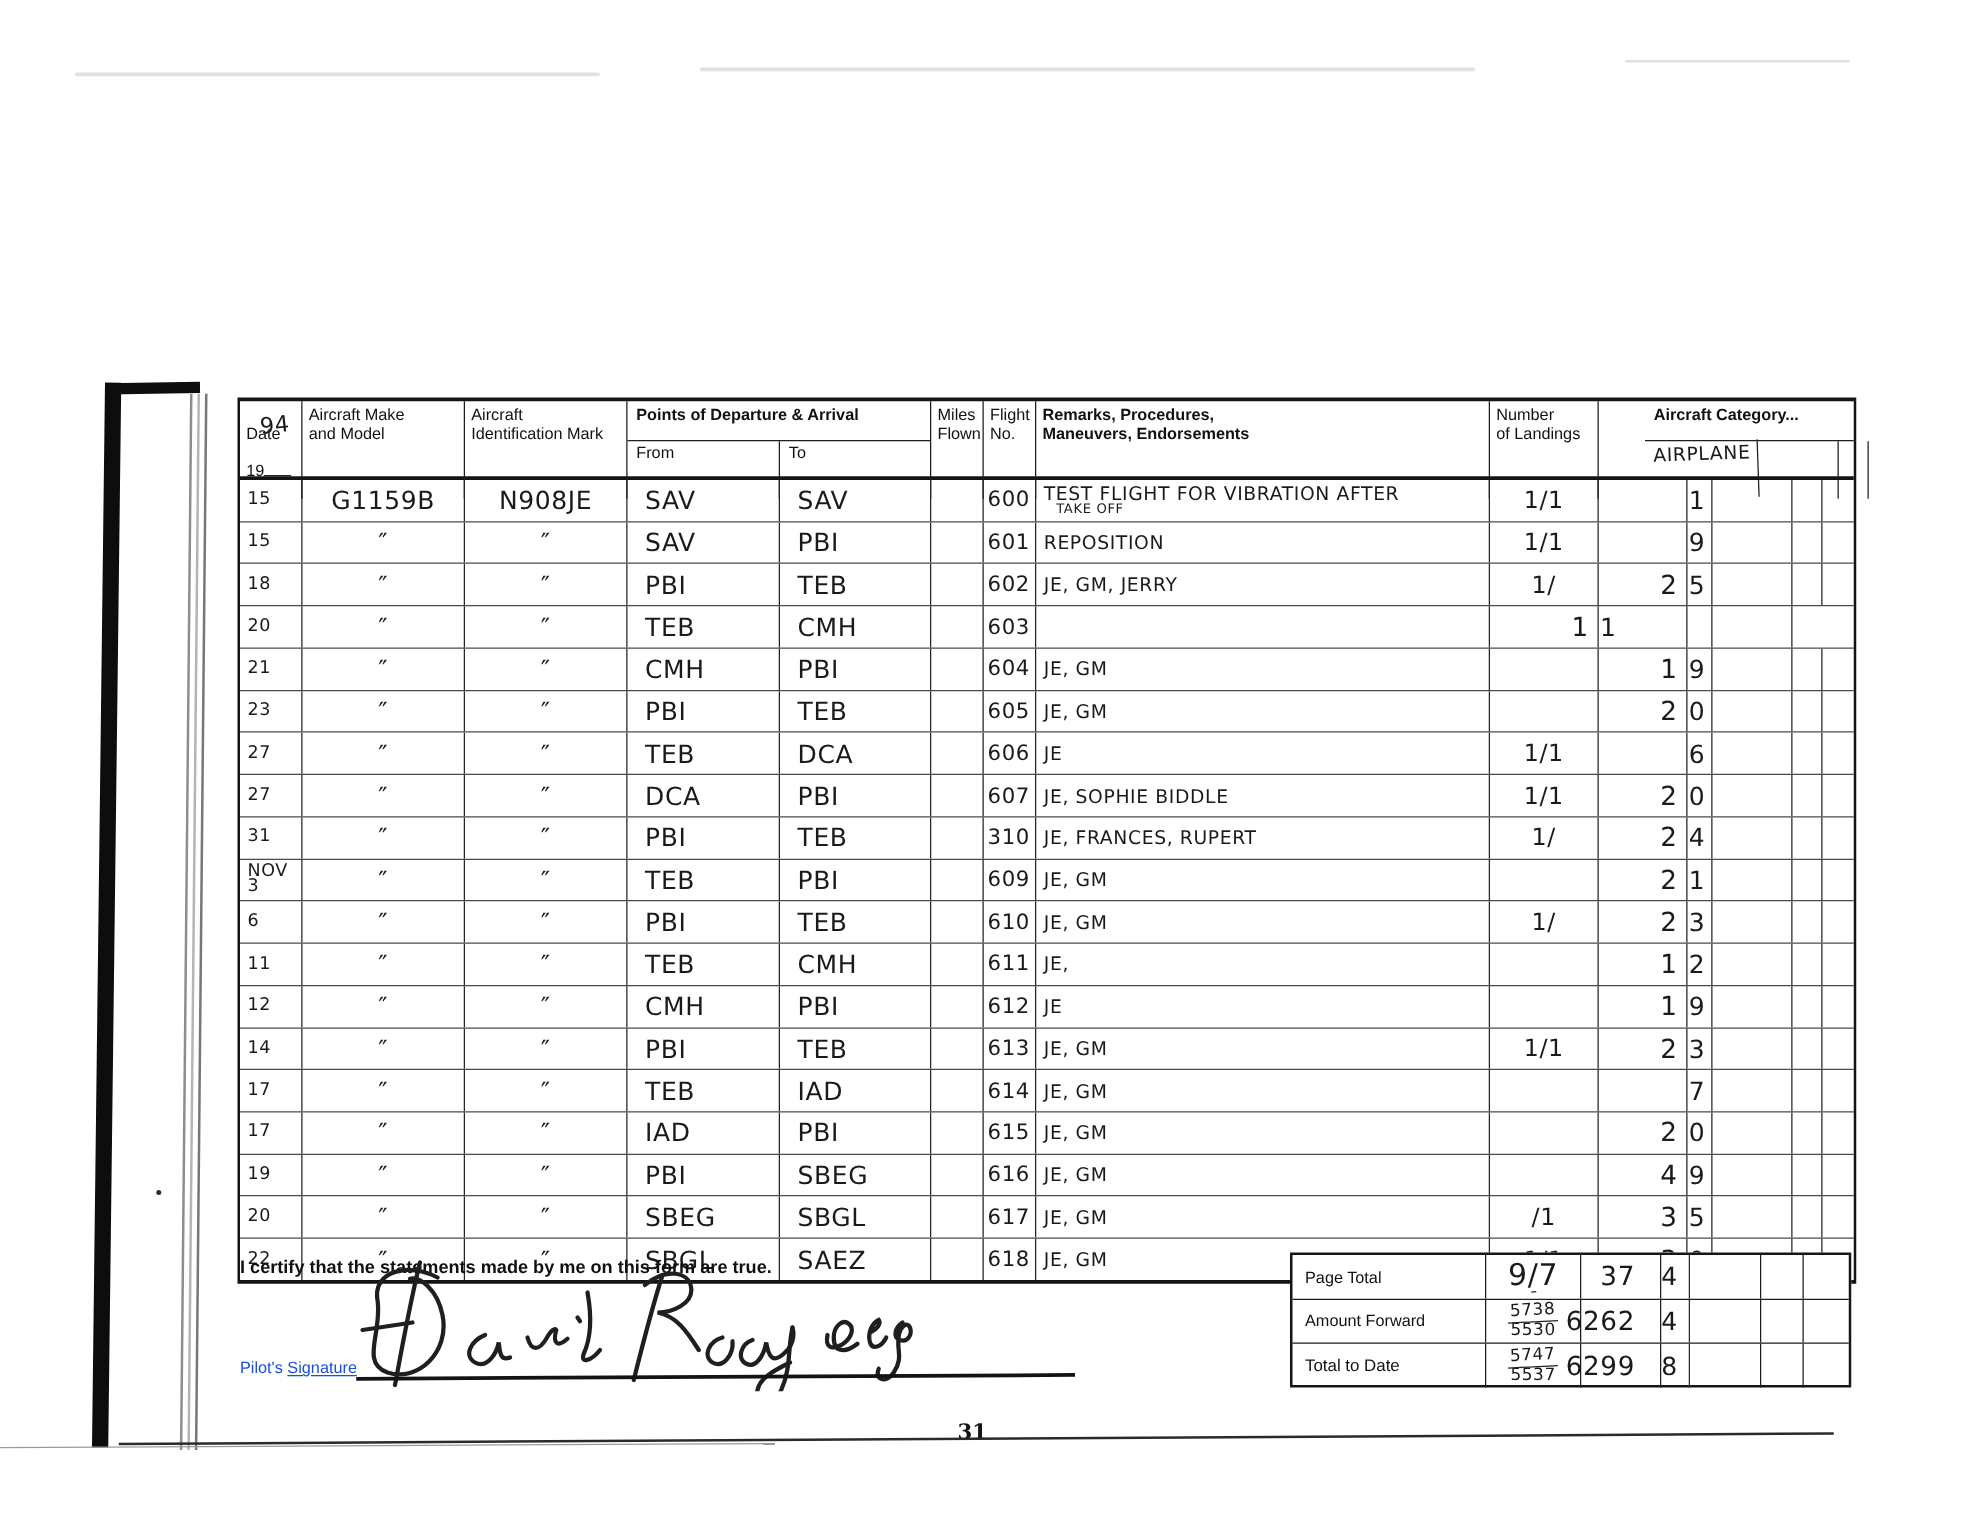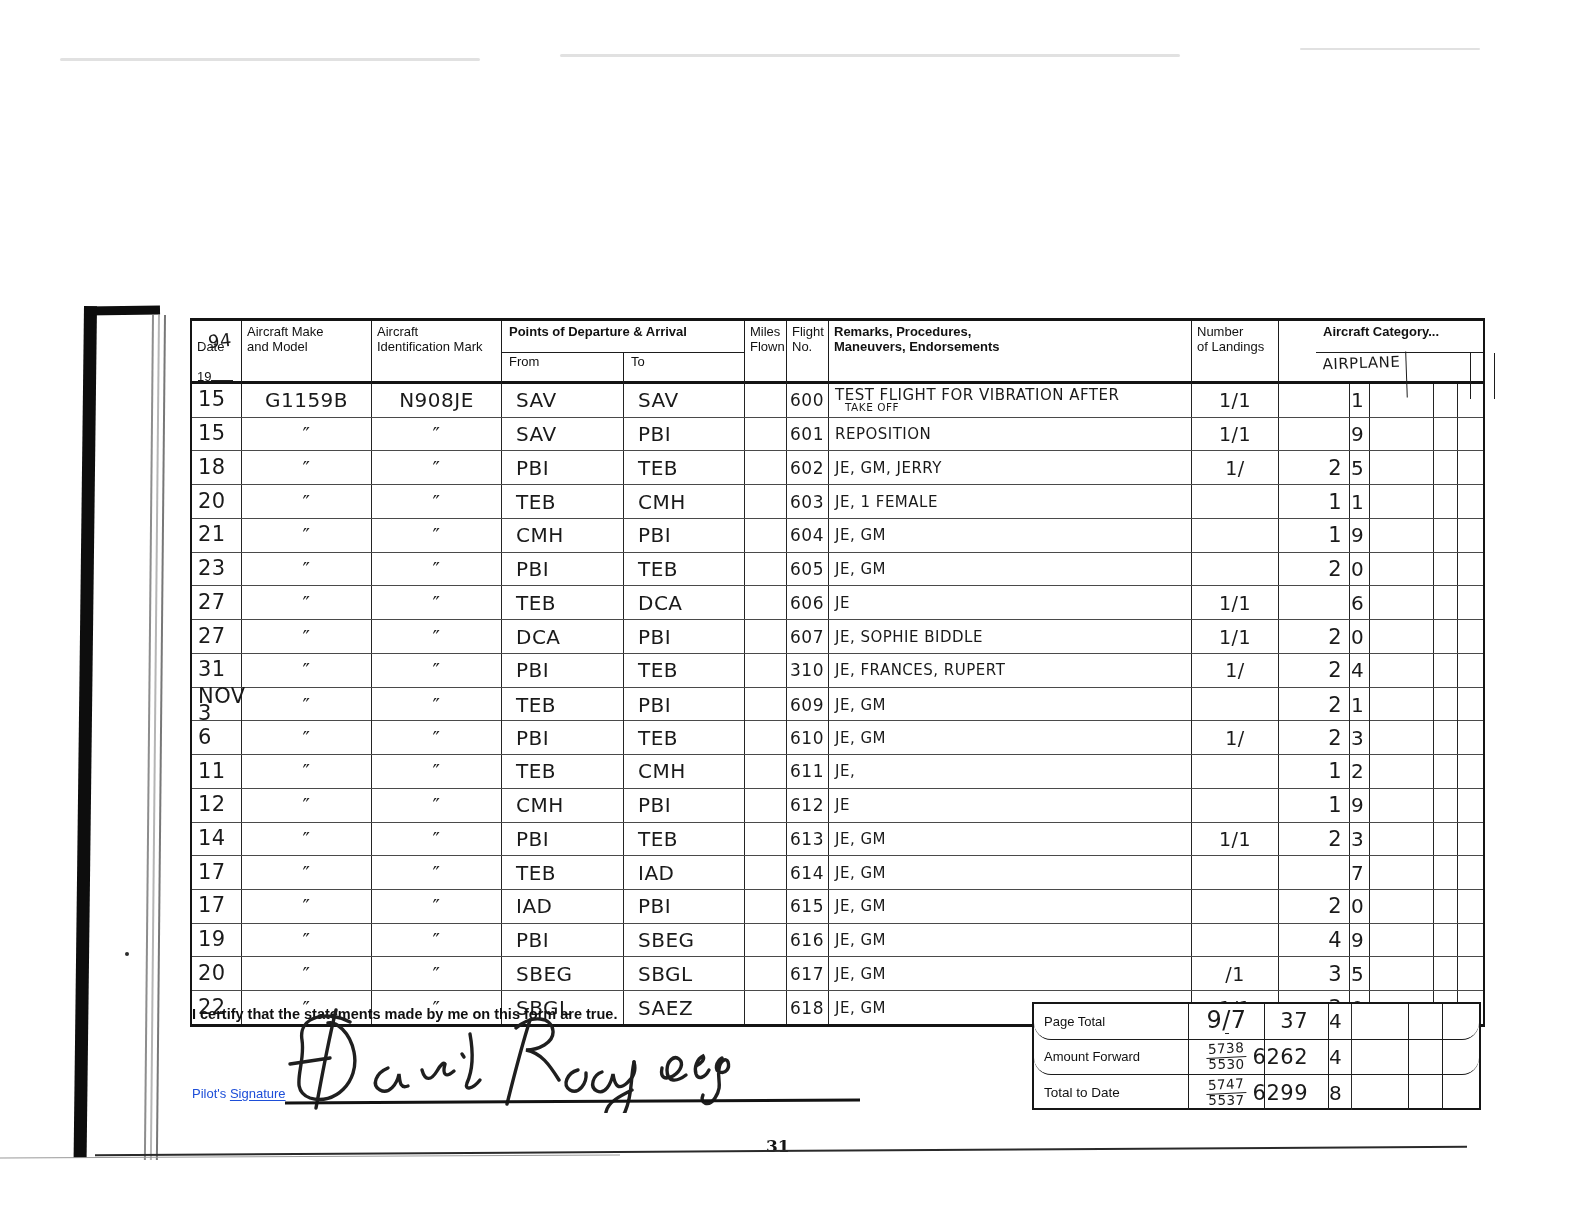--- a/index.html
+++ b/index.html
@@ -36,35 +36,35 @@
   .cat-sub{grid-template-columns:91px 64px 24px 1fr;}
   .date-hdr{position:relative;}
   .yr-line{display:inline-block;width:22px;border-bottom:1.5px solid #222;height:11px;}
   .yr-hw{position:absolute;left:16px;top:10px;font-size:18px;transform:rotate(-6deg);}
   .cat-hw{font-size:15px;transform:rotate(-2deg);padding-top:3px;}
   
   .tbody .grid-row{height:32.74px;border-bottom:1px solid #4a4a4a;}
   .tbody .grid-row:last-child{border-bottom:none;}
   .tbody .grid-row>div{border-right:1.5px solid #242424;box-sizing:border-box;display:flex;align-items:center;overflow:visible;}
   .tbody .grid-row>div:last-child{border-right:none;}
-  .c-date{justify-content:flex-start;padding-left:6px;font-size:21px;white-space:pre-line;line-height:.85;}
+  .c-date{justify-content:flex-start;padding-left:6px;font-size:14px;white-space:pre-line;line-height:.85;}
   .c-make,.c-id{justify-content:center;font-size:20px;}
   .c-from,.c-to{justify-content:flex-start;padding-left:14px;font-size:20px;}
   .c-flight{justify-content:flex-start;padding-left:3px;font-size:17px;}
   .c-remark{flex-direction:column;align-items:flex-start !important;justify-content:center;padding-left:6px;font-size:15px;line-height:1;}
   .c-remark .line2{font-size:10.5px;margin-top:-1px;margin-left:10px;}
   .c-land{justify-content:center;font-size:19px;}
   .c-hours{justify-content:flex-end;padding-right:7px;font-size:21px;}
   .c-tenths{justify-content:flex-start;padding-left:1px;font-size:20px;}
   
   .totals{
     position:absolute;left:1032px;top:1002px;width:449px;height:108px;
     border:2px solid #161616;background:#fff;box-sizing:border-box;
   }
-  .t-row{display:grid;grid-template-columns:155px 76px 64px 23px 57px 34px 1fr;height:34.5px;border-bottom:1.5px solid #1c1c1c;border-radius:17px;}
+  .t-row{display:grid;grid-template-columns:155px 76px 64px 23px 57px 34px 1fr;height:34.5px;border-bottom:1.5px solid #1c1c1c;}
   .t-row:last-child{border-bottom:none;height:35px;}
   .t-row>div{border-right:1.5px solid #1c1c1c;box-sizing:border-box;display:flex;align-items:center;overflow:visible;}
   .t-row>div:nth-child(4){border-right:1px solid #2a2a2a;}
   .t-row>div:last-child{border-right:none;}
   .t-label{padding-left:10px;font-size:13px;}
   .bold-label .t-label{font-weight:normal;font-size:13.5px;}
   .t-land{justify-content:center;flex-direction:column;line-height:1;}
   .land-big{font-size:24px;}
   .stack{display:flex;flex-direction:column;align-items:center;}
   .stack .top{font-size:13.5px;border-bottom:1.5px solid #222;padding:0 2px 1px 2px;transform:rotate(-3deg);}
@@ -194,24 +194,20 @@
       <div></div>
     </div>
         <div class="grid-row">
       <div class="hw c-date">20</div>
       <div class="hw c-make">″</div>
       <div class="hw c-id">″</div>
       <div class="hw c-from">TEB</div>
       <div class="hw c-to">CMH</div>
       <div class="hw"></div>
       <div class="hw c-flight">603</div>
-      <div class="hw c-remark">
-        <span class="line1">JE, 1 FEMALE</span>
-        <span class="line2"></span>
-      </div>
       <div class="hw c-land"></div>
       <div class="hw c-hours">1</div>
       <div class="hw c-tenths">1</div>
       <div></div>
       <div></div>
       <div></div>
     </div>
         <div class="grid-row">
       <div class="hw c-date">21</div>
       <div class="hw c-make">″</div>

